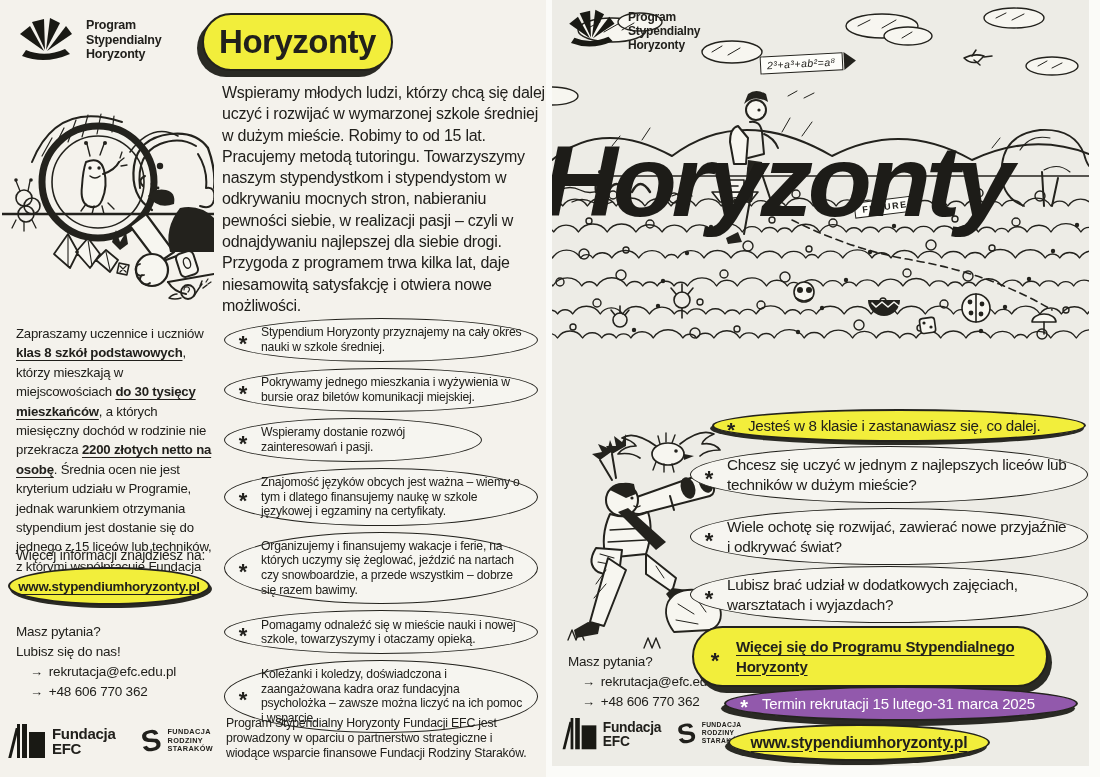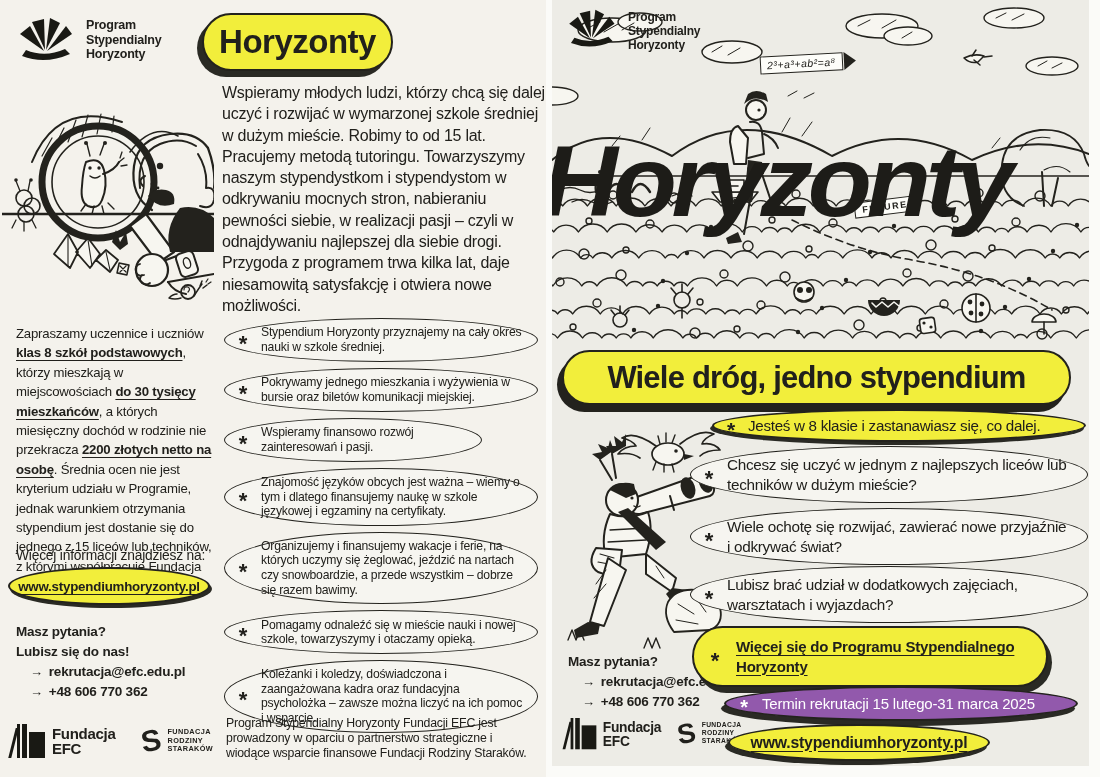--- a/index.html
+++ b/index.html
@@ -30,21 +30,21 @@
   .eligibility { position:absolute; left:16px; top:324px; width:202px; font-size:13.2px;
     line-height:19.4px; letter-spacing:-0.2px; }
   .u { text-decoration:underline; text-underline-offset:2.5px;font-weight:bold; }
 
   .more-label { position:absolute; left:16px; top:548px; font-size:13.8px; letter-spacing:-0.2px; }
   .link-pill { position:absolute; left:8px; top:567px; width:202px; height:38px;
     border-radius:50%; box-shadow:2px 3px 0 #2a2a24; justify-content:center;
     font-size:13.3px; font-weight:bold; text-decoration:underline; text-underline-offset:2.5px;
     letter-spacing:-0.2px; cursor:pointer; }
 
-  .contact { position:absolute; font-size:13.5px; line-height:20px; letter-spacing:-0.2px;font-weight:bold; }
+  .contact { position:absolute; font-size:13.5px; line-height:20px; letter-spacing:-0.2px; }
   .contact .row { display:flex; gap:6px; padding-left:14px; }
   .contact .arrow { font-size:13px; }
 
   .benefits { position:absolute; left:224px; top:318px; width:314px; display:flex;
     flex-direction:column; gap:6px; }
   .benefit { padding:6px 12px 6px 0; min-height:44px; }
   .benefit .ast, .qpill .ast { flex:0 0 36px; text-align:center; font-size:22px; line-height:0;
     position:relative; top:4px; font-weight:bold; }
   .benefit .txt { font-size:12.2px; line-height:14.6px; letter-spacing:-0.2px; }
 
@@ -233,21 +233,21 @@
     <div class="pill white-pill benefit">
       <span class="ast">*</span>
       <span class="txt">Stypendium Horyzonty przyznajemy na cały okres nauki w szkole średniej.</span>
     </div>
     <div class="pill white-pill benefit">
       <span class="ast">*</span>
       <span class="txt">Pokrywamy jednego mieszkania i wyżywienia w bursie oraz biletów komunikacji miejskiej.</span>
     </div>
     <div class="pill white-pill benefit" style="width:258px;">
       <span class="ast">*</span>
-      <span class="txt">Wspieramy finansowo rozwój zainteresowań i pasji.</span>
+      <span class="txt">Wspieramy dostanie rozwój zainteresowań i pasji.</span>
     </div>
     <div class="pill white-pill benefit">
       <span class="ast">*</span>
       <span class="txt">Znajomość języków obcych jest ważna – wiemy o tym i dlatego finansujemy naukę w szkole językowej i egzaminy na certyfikaty.</span>
     </div>
     <div class="pill white-pill benefit">
       <span class="ast">*</span>
       <span class="txt">Organizujemy i finansujemy wakacje i ferie, na których uczymy się żeglować, jeździć na nartach czy snowboardzie, a przede wszystkim – dobrze się razem bawimy.</span>
     </div>
     <div class="pill white-pill benefit">
@@ -454,21 +454,20 @@
     <span class="formula-tip"></span>
   </div>
 
   <div class="future-sign">
     <span class="future-box">FUTURE</span>
     <span class="future-pole"></span>
   </div>
 
   <div class="hero-title">Horyzonty</div>
 
-  <div class="pill yellow banner-pill">Wiele dróg, jedno stypendium</div>
 
   <div class="pill yellow lead-pill">
     <span class="ast">*</span>
     <span class="txt">Jesteś w 8 klasie i zastanawiasz się, co dalej.</span>
   </div>
 
   <svg class="sketch" style="position:absolute; left:8px; top:408px; z-index:2;" width="200" height="244" viewBox="0 0 200 244">
 
     <g stroke-width="1.7">
       <path d="M96,38 q-22,-16 -34,-8 q10,2 14,8 q-12,0 -18,8 q14,-2 22,4"></path>

